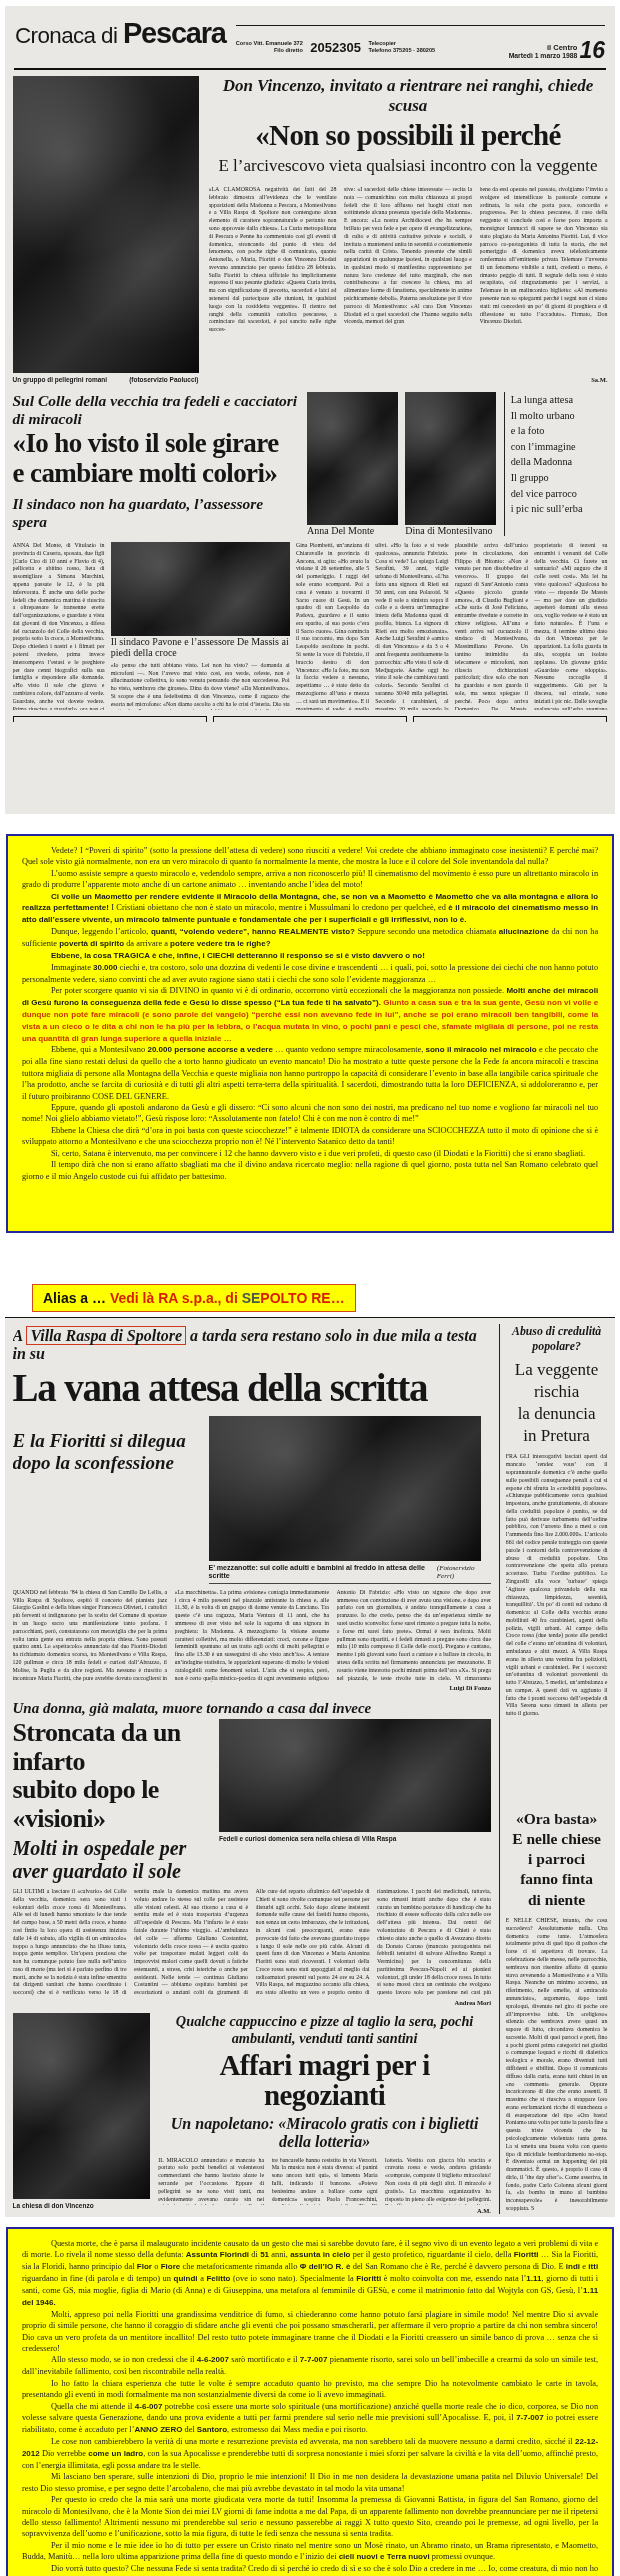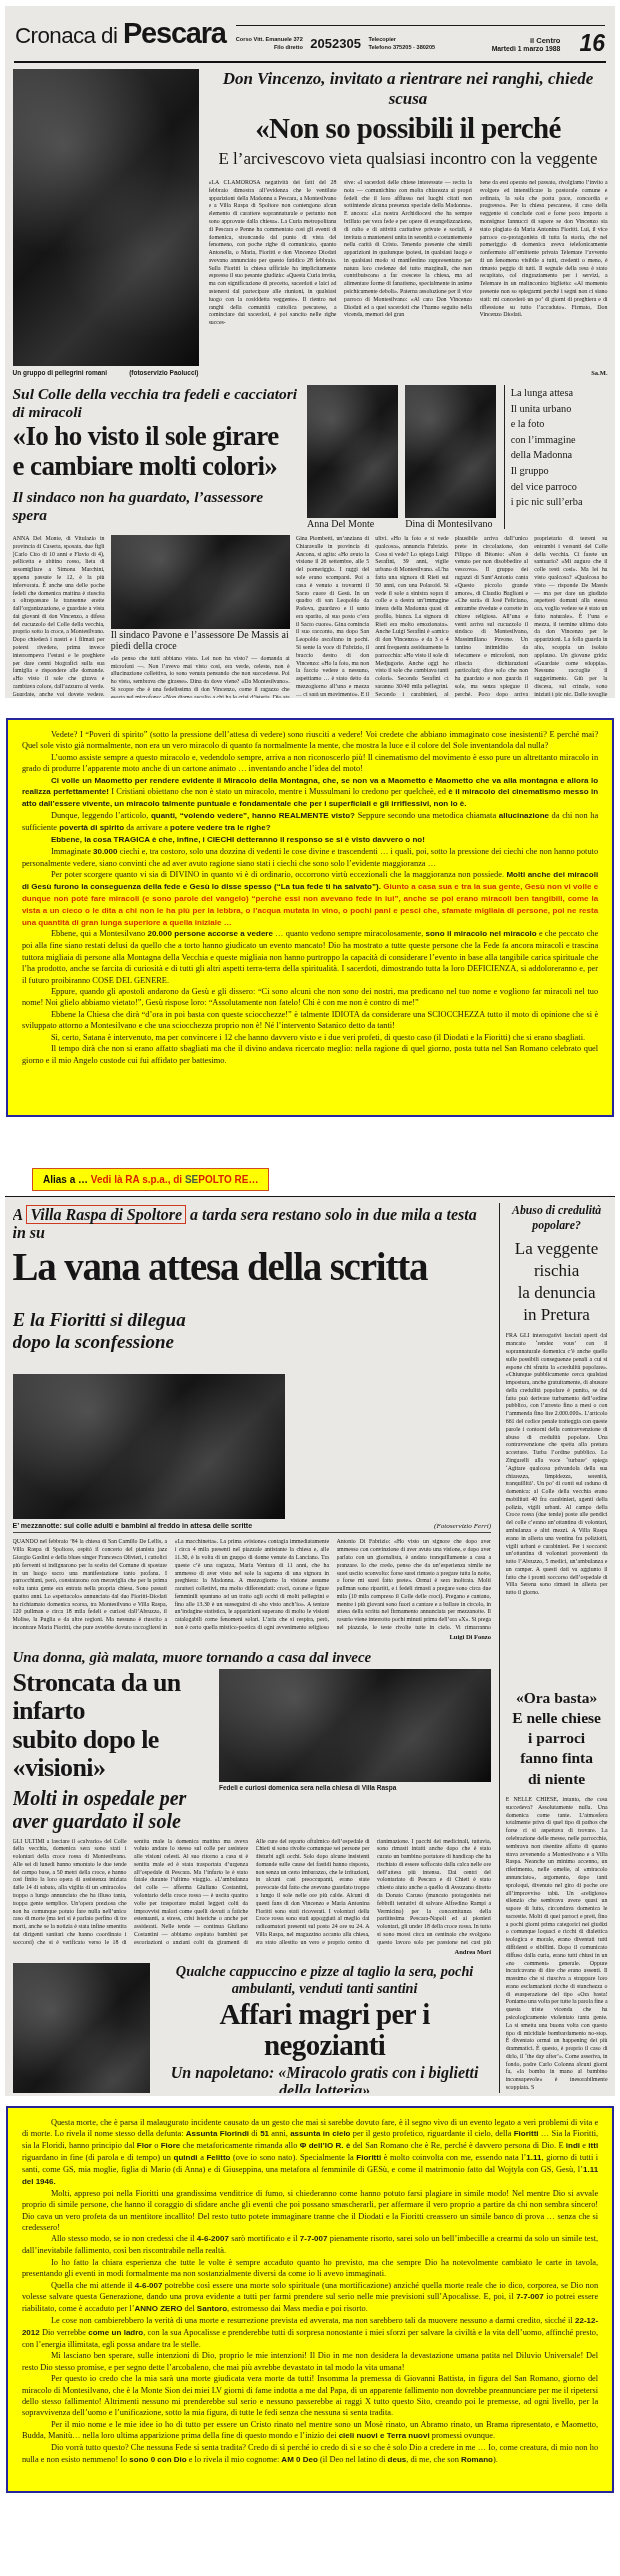--- a/index.html
+++ b/index.html
@@ -2,36 +2,36 @@
 <html style="font-size:10px"><head>
 <meta charset="utf-8">
 <style>
 * { box-sizing:border-box; margin:0; padding:0; }
 html,body { background:#ffffff; }
 body { width:620px; font-family:"Liberation Serif",serif; color:#161616; }
 .page { width:620px; position:relative; background:#ffffff; padding-bottom:18.6px; }
 
 
 .paper { background:#e9e8e4; margin:0 5px; padding:3.7px 7.5px; }
-#paper1 { margin-top:6.2px; height:692px; overflow:hidden; }
+#paper1 { margin-top:6.2px; height:808px; overflow:hidden; }
 #paper2 { height:900px; overflow:hidden; border-top:1.9px solid #151515; display:flex; gap:7.5px; padding-top:6.2px; }
 
 
 .masthead { display:flex; align-items:flex-start; gap:10px; padding:7.5px 2.5px 1.2px; }
 .mast-title { white-space:nowrap; font-family:"Liberation Sans",sans-serif; }
 .mt-light { font-size:22.4px; font-weight:400; letter-spacing:-0.6px; }
 .mt-bold { font-size:29px; font-weight:bold; letter-spacing:-1.2px; }
 .mast-rest { flex:1; padding-top:7.5px; }
 .mast-rule { border-top:1.2px solid #1b1b1b; margin-bottom:4.4px; }
 .mast-row { display:flex; align-items:center; gap:7.5px; font-family:"Liberation Sans",sans-serif; }
 .addr { font-size:5.6px; font-weight:bold; text-align:right; line-height:1.35; }
 .phone-big { font-size:13px; font-weight:bold; }
 .tele { font-size:5.6px; font-weight:bold; line-height:1.35; }
 .mast-spacer { flex:1; }
-.centro-wrap { display:flex; align-items:center; gap:19px; }
+.centro-wrap { display:flex; align-items:center; gap:2px;margin-top:7px; }
 .centro-stack { text-align:right; }
 .centro { font-size:7.5px; font-weight:bold; }
 .mast-date { font-size:6.8px; font-weight:bold; }
 .pagenum { font-size:23px; font-weight:bold;font-style:italic; }
 .thick-rule { border-top:2.5px solid #111; margin:2.5px 1.2px 6.2px; }
 
 
 .kick { font-style:italic; font-weight:bold; }
 .photo { background:
  radial-gradient(circle at 28% 26%, rgba(255,255,255,.20), transparent 42%),
@@ -73,31 +73,31 @@
 
 .ann { margin:0 6.2px; background:#ffff00; border:2.5px solid #26269c; padding:8.7px 13.7px 10px; font-size:8.4px; line-height:1.36; text-align:justify; color:#1c1c1c; }
 .ann p { text-indent:29px; }
 .ann .b { font-family:"Liberation Sans",sans-serif; font-weight:bold; font-size:8px; }
 .ann .r { color:#cc3300; }
 #ann1 { margin-top:20px; min-height:399px; }
 #ann2 { margin-top:10px; min-height:387px; }
 
 
 .alias-wrap { margin:51px 0 5px 32px; }
-.alias-box { display:inline-block; background:#ffff00; border:1.9px solid #d2491d; padding:5px 10px; font-family:"Liberation Sans",sans-serif; font-weight:bold; font-size:10px; }
+.alias-box { display:inline-block; background:#ffff00; border:1.9px solid #d2491d; padding:5px 10px; font-family:"Liberation Sans",sans-serif; font-weight:bold; font-size:14px; }
 .alias-box .ab { color:#111; }
 .alias-box .ar { color:#d81f00; }
 .alias-box .ad { color:#4a5a45; }
 
 
 .p2-main { flex:1; display:flex; flex-direction:column; overflow:hidden; }
 .kicker3 { font-size:16px; margin-top:2.5px; }
 .redbox { border:1.9px solid #cf3a1e; padding:0 3.1px; }
 .hl3 { font-weight:bold; font-size:39px; letter-spacing:-1.2px; line-height:1.02; margin-top:5px; }
-.p2-row1 { display:flex; gap:20px; margin-top:8.7px;flex-direction:column; }
+.p2-row1 { display:flex; gap:10px; margin-top:8.7px; }
 .sub3 { font-style:italic; font-weight:bold; font-size:19px; line-height:1.18; margin-top:13.7px; width:186px; flex:none; }
 .ph2 { width:272px; height:145px; flex:none; }
 .p2-caprow { display:flex; justify-content:space-between; margin-top:3.1px; border-bottom:0.6px solid #444; padding-bottom:2.5px; }
 .p2-cap { font-family:"Liberation Sans",sans-serif; font-size:7.1px; font-weight:bold; }
 .p2-credit { font-style:italic; font-size:7.1px; }
 .p2-colsrow { display:flex; gap:7.5px; margin-top:5px; height:93px; overflow:hidden; }
 .art4 { margin-top:8.7px; }
 .kicker4 { font-size:15px; }
 .a4-row { display:flex; gap:10px; margin-top:2.5px; }
 .a4-headstack { flex:1; }
@@ -195,21 +195,21 @@
         <div class="ph-tall">
           <div class="photo"></div>
           <div class="ph-cap">Anna Del Monte</div>
         </div>
         <div class="ph-tall">
           <div class="photo"></div>
           <div class="ph-cap">Dina di Montesilvano</div>
         </div>
         <div class="a2-sidebar">
           <div>La lunga attesa</div>
-          <div>Il unita urbano</div>
+          <div>Il molto urbano</div>
           <div>e la foto</div>
           <div>con l’immagine</div>
           <div>della Madonna</div>
           <div>Il gruppo</div>
           <div>del vice parroco</div>
           <div>i pic nic sull’erba</div>
         </div>
       </div>
       <div class="a2-bottom">
         <div class="col a2-c1">ANNA Del Monte, di Vitulazio in provincia di Caserta, sposata, due figli (Carlo Ciro di 10 anni e Flavio di 4), pellicetta e abitino rosso, lieta di assomigliare a Simona Marchini, appena passate le 12, è la più infervorata. È anche una delle poche fedeli che domenica mattina è riuscita a oltrepassare le transenne erette dall’organizzazione, e guardate a vista dai giovani di don Vincenzo, a difesa del cucuzzolo del Colle della vecchia, proprio sotto la croce, a Montesilvano. Dopo chiederà i nastri e i filmati per potersi rivedere, prima invece interrompeva l’estasi e le preghiere per dare cenni biografici sulla sua famiglia e rispondere alle domande. «Ho visto il sole che girava e cambiava colore, dall’azzurro al verde. Guardate, anche voi dovete vedere. Prima riuscivo a guardarlo, ora non ci riesco più. Chiedete a mio marito, è là, chiamatelo». Arriva il marito, Michele Sario, di Capua, impiegato: «Sì, ho visto qualcosa, ma non una prova schiacciante; era un alone rosso; può darsi che mia moglie abbia visto di più, per me non è stato un segno. Io credo e basta, non sono venuto per avere segni». Livia Pezzullo di Caserta, abita a Montesilvano e sta accanto ad Anna Del Monte: «Ho visto il sole che mi veniva incontro di botto. Tutto intorno era blu e illuminava molto». Dina, 21 anni, biondina, «il cognome non importa».</div>

